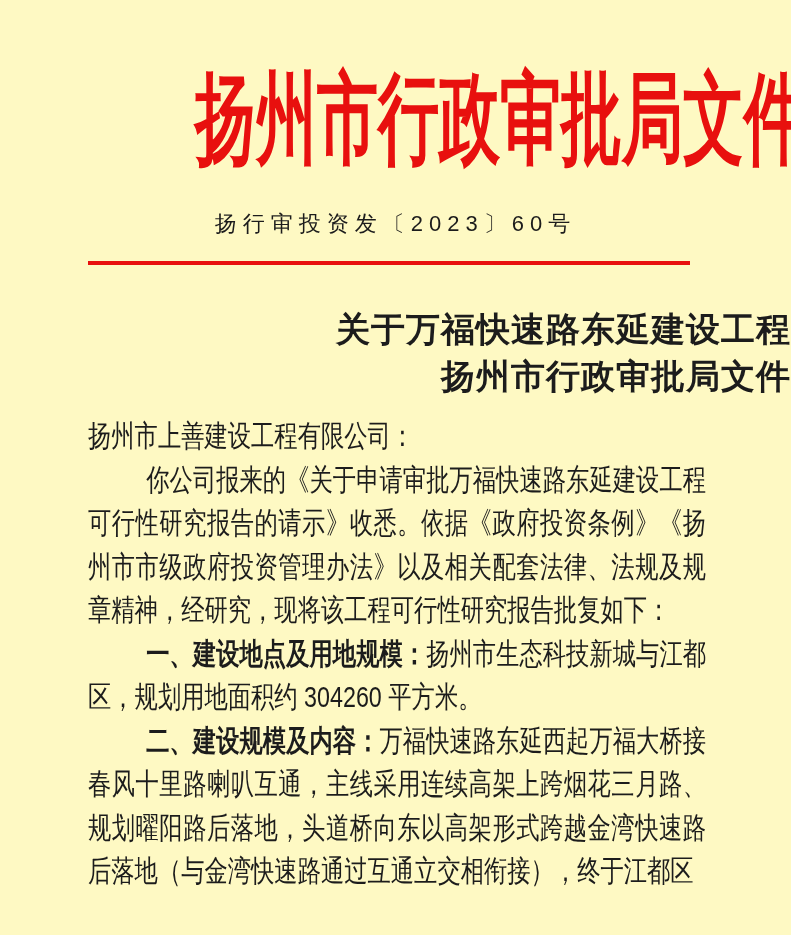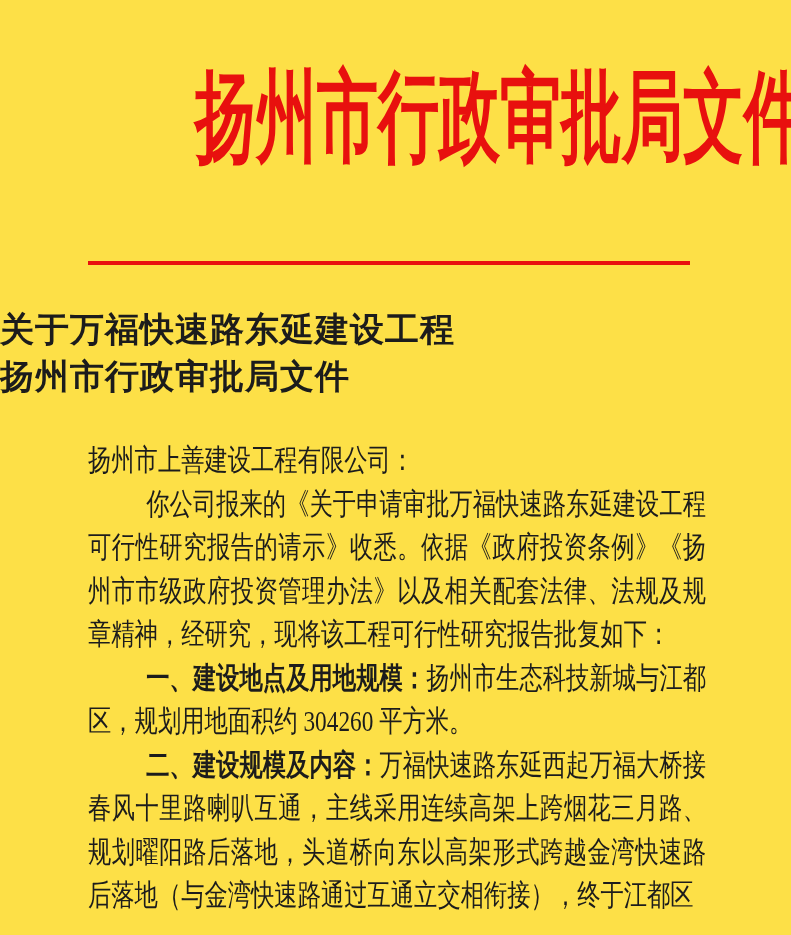--- a/index.html
+++ b/index.html
@@ -9,23 +9,23 @@
   html, body {
     margin: 0;
     padding: 0;
     background: #e9e9e9;
   }
   .page {
     position: relative;
     width: 791px;
     height: 935px;
     margin: 0 auto;
-    background: #fde047;
+    background: #fef9c3;
     overflow: hidden;
-    font-family: Liberation Serif, serif;
+    font-family: Liberation Sans, sans-serif;
     color: var(--text-color);
   }
   
   .masthead {
     position: absolute;
     top: 56px;
     left: 0;
     width: 791px;
     text-align: center;
   }
@@ -60,30 +60,30 @@
     height: 4px;
     background: var(--accent-red);
   }
   
   .doc-title {
     position: absolute;
     top: 306px;
     left: 0;
     width: 791px;
     margin: 0;
-    text-align: left;
+    text-align: right;
     font-size: 34px;
     line-height: 47px;
     font-weight: bold;
     letter-spacing: 1px;
   }
   
   .body-block {
     position: absolute;
-    top: 438px;
+    top: 414px;
     left: 88px;
     width: 618px;
     height: 497px;
     overflow: hidden;
   }
   .body-inner {
     width: 796px;
     transform: scaleX(0.7764);
     transform-origin: top left;
     font-size: 30px;
@@ -103,20 +103,21 @@
 </style>
 </head>
 <body>
 
 <div class="page">
 
   <div class="masthead">
     <span class="masthead-text">扬州市行政审批局文件</span>
   </div>
 
+  <div class="doc-number">扬行审投资发〔2023〕60号</div>
 
   <div class="red-rule"></div>
 
   <h1 class="doc-title">
     <span>关于万福快速路东延建设工程</span><br>
     <span>扬州市行政审批局文件</span>
   </h1>
 
   <div class="body-block">
     <div class="body-inner">

